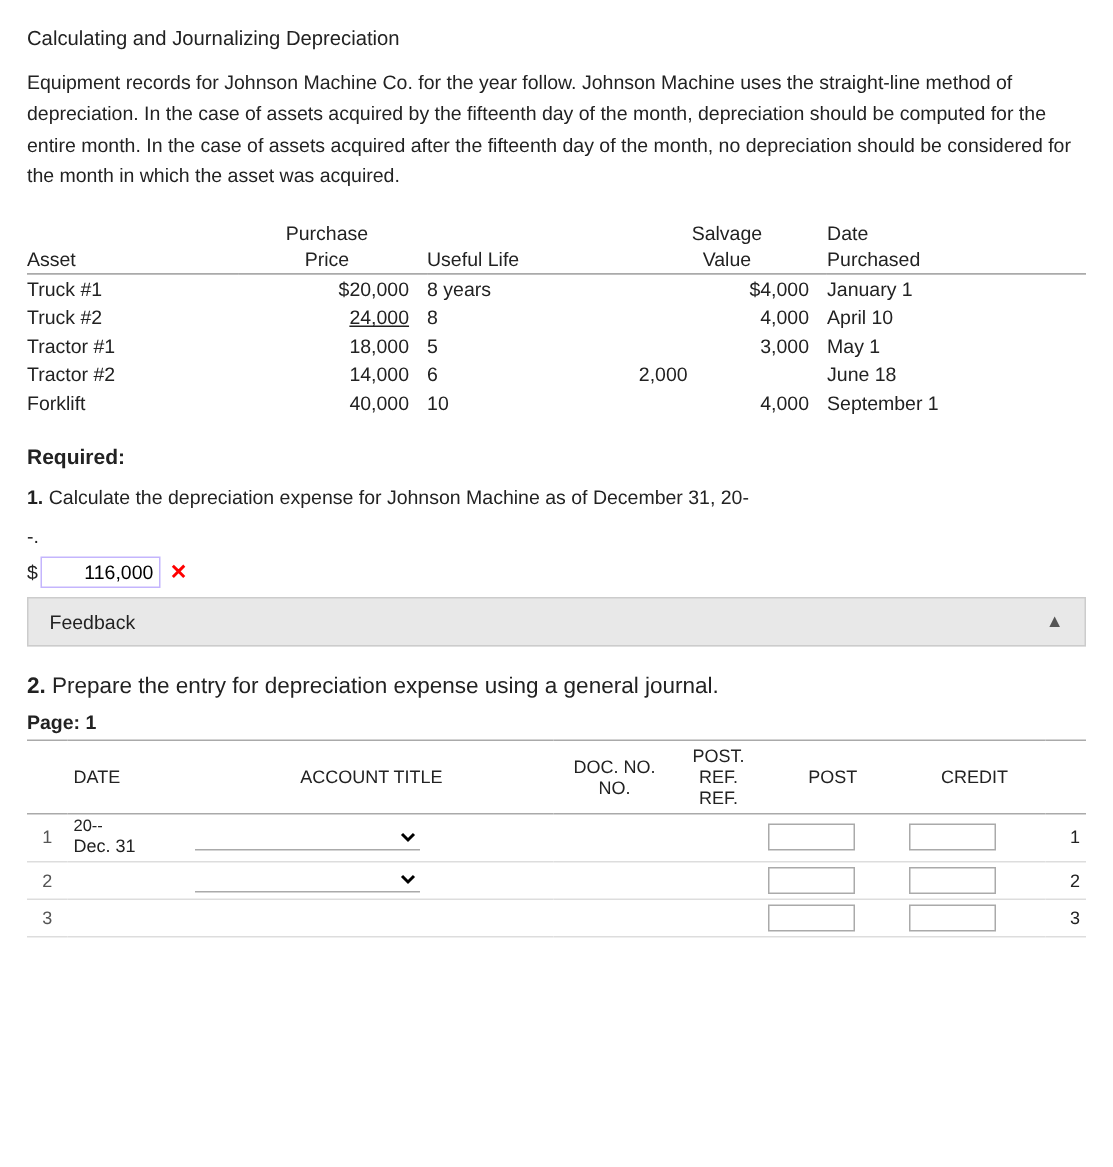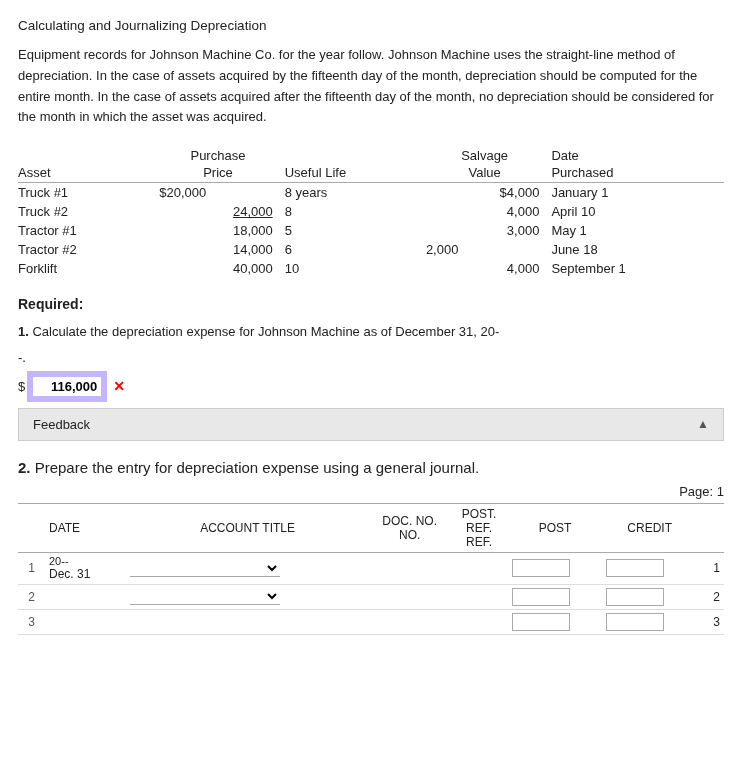--- a/index.html
+++ b/index.html
@@ -71,27 +71,26 @@
       font-size: 13px;
     }
     .dash-line {
       font-size: 13px;
       margin-bottom: 6px;
     }
     .dollar-sign {
       margin-right: 2px;
     }
     .answer-input {
-      border: 6px solid #c4b5fd;
+      border: 1px solid #c4b5fd;
       padding: 2px 4px;
       font-size: 13px;
       width: 80px;
       text-align: right;
       background: #fff;
-      font-weight: bold;
     }
     .x-mark {
       color: red;
       font-size: 14px;
       font-weight: bold;
       margin-left: 6px;
     }
     .feedback-box {
       background: #e8e8e8;
       border: 1px solid #ccc;
@@ -108,22 +107,22 @@
     }
     .question2 {
       font-size: 15px;
       margin-bottom: 8px;
     }
     
     .journal-section {
       font-size: 13px;
     }
     .journal-page-label {
-      text-align: right;
-      font-weight: normal;
+      text-align: left;
+      font-weight: bold;
       margin-bottom: 4px;
       font-size: 13px;
     }
     .journal-table {
       width: 100%;
       border-collapse: collapse;
       font-size: 12.5px;
     }
     .journal-table th {
       border-top: 1px solid #aaa;
@@ -208,21 +207,21 @@
       <th class="col-asset">Asset</th>
       <th class="col-price" style="text-align:center;">Price</th>
       <th class="col-life">Useful Life</th>
       <th class="col-salvage" style="text-align:center;">Value</th>
       <th class="col-date">Purchased</th>
     </tr>
   </thead>
   <tbody id="equipment-tbody">
   <tr>
     <td>Truck #1</td>
-    <td style="text-align:left; padding-right:12px;">$20,000</td>
+    <td style="text-align:right; padding-right:12px;">$20,000</td>
     <td>8 years</td>
     <td style="text-align:right; padding-right:12px;">$4,000</td>
     <td>January 1</td>
   </tr>
       <tr>
     <td>Truck #2</td>
     <td style="text-align:right; padding-right:12px;text-decoration:underline;">24,000</td>
     <td>8</td>
     <td style="text-align:right; padding-right:12px;">4,000</td>
     <td>April 10</td>

